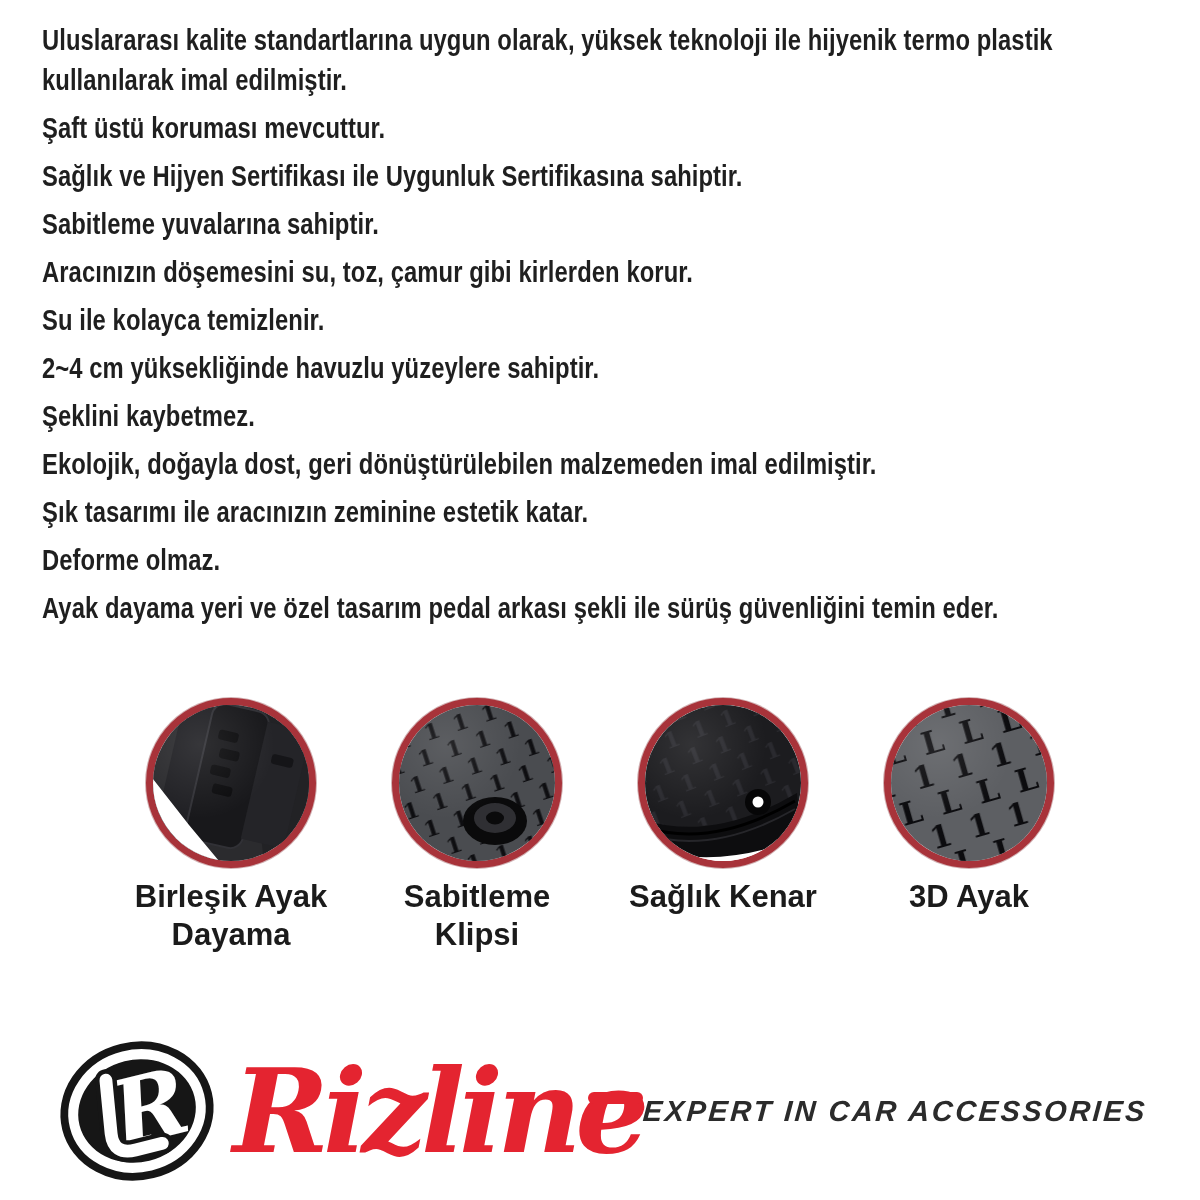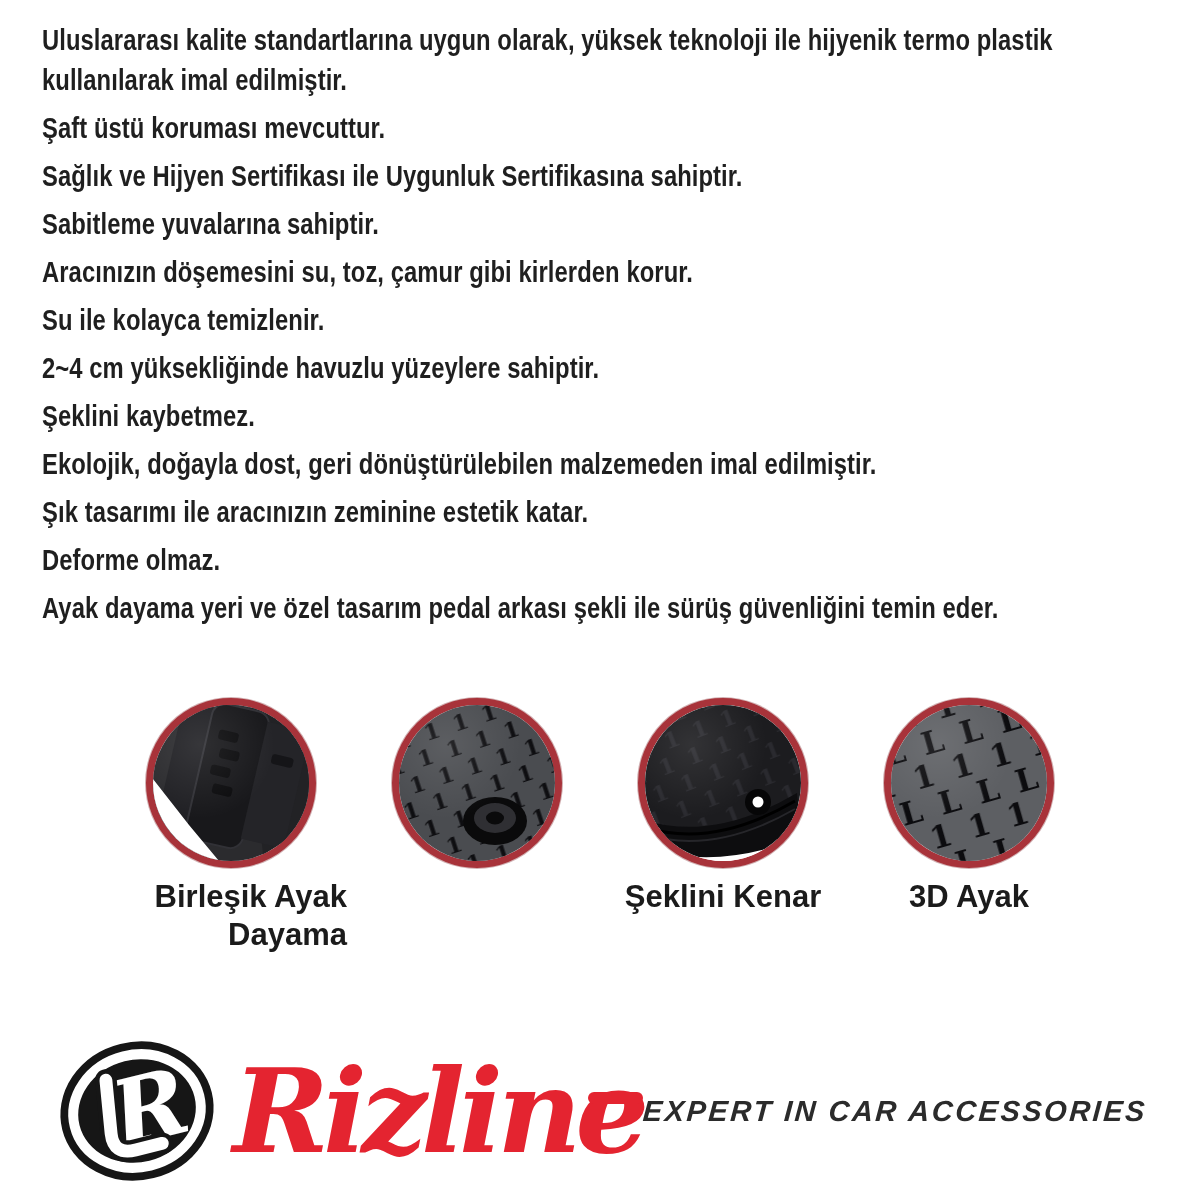--- a/index.html
+++ b/index.html
@@ -37,21 +37,21 @@
     width: 156px; height: 156px;
     border: 7px solid #a8333a;
     border-radius: 50%;
     overflow: hidden; background: #fff;
     box-shadow: 0 0 0 1px rgba(122,30,34,0.35);
   }
   .circle svg { display: block; }
   .caption {
     margin-top: 10px;
     font-size: 31px; font-weight: 700; line-height: 38px;
-    text-align: right; color: #1b1b1b;
+    text-align: center; color: #1b1b1b;
   }
 
   
   .brand {
     position: absolute; left: 0; top: 1032px; width: 1200px;
     display: flex; justify-content: center; align-items: center; gap: 12px;
   }
   .wordmark-wrap { position: relative; display: flex; flex-direction: row; align-items: center; }
   .wordmark {
     font-family: "DejaVu Serif", serif;
@@ -141,40 +141,41 @@
       <div class="circle">
         <svg width="156" height="156" viewBox="0 0 156 156">
           <rect width="156" height="156" fill="#4a4c50"></rect>
           <rect width="156" height="156" fill="url(#studs-sm)"></rect>
           <ellipse cx="96" cy="116" rx="32" ry="24" fill="#0a0a0b"></ellipse>
           <ellipse cx="96" cy="113" rx="21" ry="15" fill="#2f2f33"></ellipse>
           <ellipse cx="96" cy="113" rx="9" ry="6.5" fill="#0a0a0b"></ellipse>
           <rect width="156" height="156" fill="url(#sheen)"></rect>
         </svg>
       </div>
+      <figcaption class="caption">Sabitleme Klipsi</figcaption>
     </figure>
 
     <figure class="highlight">
       <div class="circle">
         <svg width="156" height="156" viewBox="0 0 156 156">
           <rect width="156" height="156" fill="#ffffff"></rect>
           <g transform="rotate(-7 78 66)">
             <rect x="-28" y="-32" width="200" height="172" rx="30" fill="#1c1c1f"></rect>
             <rect x="-28" y="-32" width="200" height="150" rx="30" fill="url(#studs-ghost)"></rect>
           </g>
           <path d="M-10 112 Q 64 140 152 88 L156 132 Q 70 168 -10 140 Z" fill="#0d0d0f"></path>
           <path d="M-6 120 Q 64 146 150 96" stroke="#000000" stroke-width="3" fill="none"></path>
           <path d="M-4 128 Q 66 152 150 104" stroke="#26262a" stroke-width="2" fill="none"></path>
           <circle cx="113" cy="97" r="13" fill="#060607"></circle>
           <circle cx="113" cy="97" r="5.5" fill="#ffffff"></circle>
           <polygon points="0,138 44,156 0,156" fill="#ffffff"></polygon>
           <rect width="156" height="156" fill="url(#sheen)"></rect>
         </svg>
       </div>
-      <figcaption class="caption">Şeklini Kenar</figcaption>
+      <figcaption class="caption">Sağlık Kenar</figcaption>
     </figure>
 
     <figure class="highlight">
       <div class="circle">
         <svg width="156" height="156" viewBox="0 0 156 156">
           <rect width="156" height="156" fill="#5d5f63"></rect>
           <rect width="156" height="156" fill="url(#studs-lg)"></rect>
           <rect width="156" height="156" fill="url(#sheen)"></rect>
         </svg>
       </div>

